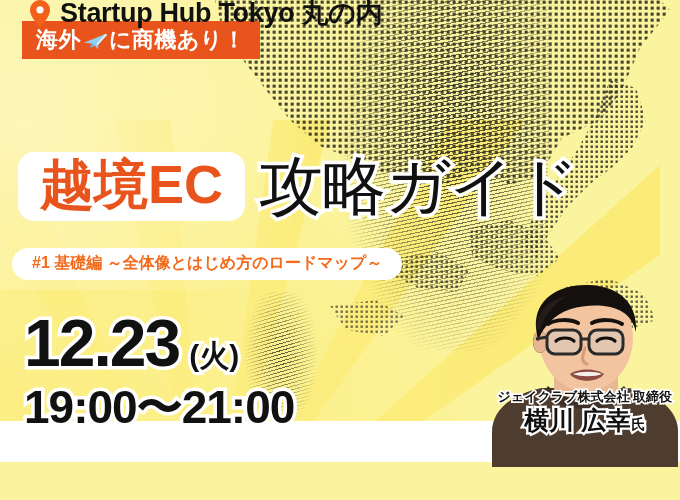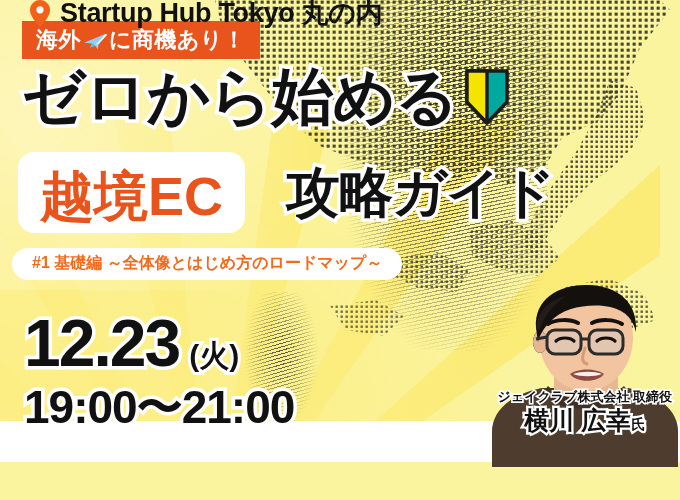--- a/index.html
+++ b/index.html
@@ -67,31 +67,31 @@
   .line1-text{
     font-size:62px;font-weight:700;color:#111;line-height:1;
     letter-spacing:-1px;white-space:nowrap;
     -webkit-text-stroke:7px #fff;paint-order:stroke fill;
   }
   .shoshinsha{width:46px;height:58px;flex:none;}
 
   
   .line2{position:absolute;left:18px;top:152px;z-index:6;display:flex;align-items:center;gap:14px;}
   .pill-ec{
-    background:#fff;border-radius:16px;padding:16px 22px 8px;
+    background:#fff;border-radius:16px;padding:4px 22px 8px;
     display:flex;align-items:center;
   }
   .pill-ec-text{
     color:#E8541C;font-size:54px;font-weight:700;line-height:1.05;
     letter-spacing:0px;white-space:nowrap;
   }
   .guide-text{
-    font-size:54px;font-weight:700;color:#111;line-height:1.05;white-space:nowrap;
+    font-size:64px;font-weight:400;color:#111;line-height:1.05;white-space:nowrap;
     letter-spacing:-1px;
-    -webkit-text-stroke:7px #fff;paint-order:stroke fill;margin-left:27px;
+    -webkit-text-stroke:7px #fff;paint-order:stroke fill;
   }
 
   
   .pill-sub{
     position:absolute;left:12px;top:248px;z-index:6;
     background:#fff;border-radius:22px;padding:6px 20px 8px;
   }
   .pill-sub-text{
     color:#F26A1B;font-size:16px;font-weight:700;white-space:nowrap;line-height:1.1;
   }
@@ -177,27 +177,20 @@
   <div class="badge">
     <span class="badge-text">海外</span>
     <svg class="plane" viewBox="0 0 32 28" aria-hidden="true">
       <path d="M2 17.5 L29 6.5 C30.6 5.9 31.6 7.2 30.6 8.3 L20.5 19.4 L19.6 25.8 L16.2 21.3 L9.6 23.4 L12.4 18.6 L2 17.5 Z" fill="#8FD0F2"></path>
       <path d="M29 6.5 C30.6 5.9 31.6 7.2 30.6 8.3 L20.5 19.4 L16.8 19.9 L29 6.5 Z" fill="#E6EEF5"></path>
       <path d="M12.4 18.6 L9.6 23.4 L16.2 21.3 Z" fill="#5FB6E6"></path>
     </svg>
     <span class="badge-text">に商機あり！</span>
   </div>
 
-  <div class="line1">
-    <span class="line1-text">ゼロから始める</span>
-    <svg class="shoshinsha" viewBox="0 0 46 58" aria-hidden="true">
-      <path d="M3 3 H43 V34 L23 55 L3 34 Z" fill="#00A99D" stroke="#1b1b1b" stroke-width="3.4" stroke-linejoin="round"></path>
-      <path d="M3 3 H23 V55 L3 34 Z" fill="#F5E400" stroke="#1b1b1b" stroke-width="3.4" stroke-linejoin="round"></path>
-    </svg>
-  </div>
 
   <div class="line2">
     <div class="pill-ec">
       <span class="pill-ec-text">越境EC</span>
     </div>
     <span class="guide-text">攻略ガイド</span>
   </div>
 
   <div class="pill-sub">
     <span class="pill-sub-text">#1 基礎編 ～全体像とはじめ方のロードマップ～</span>

